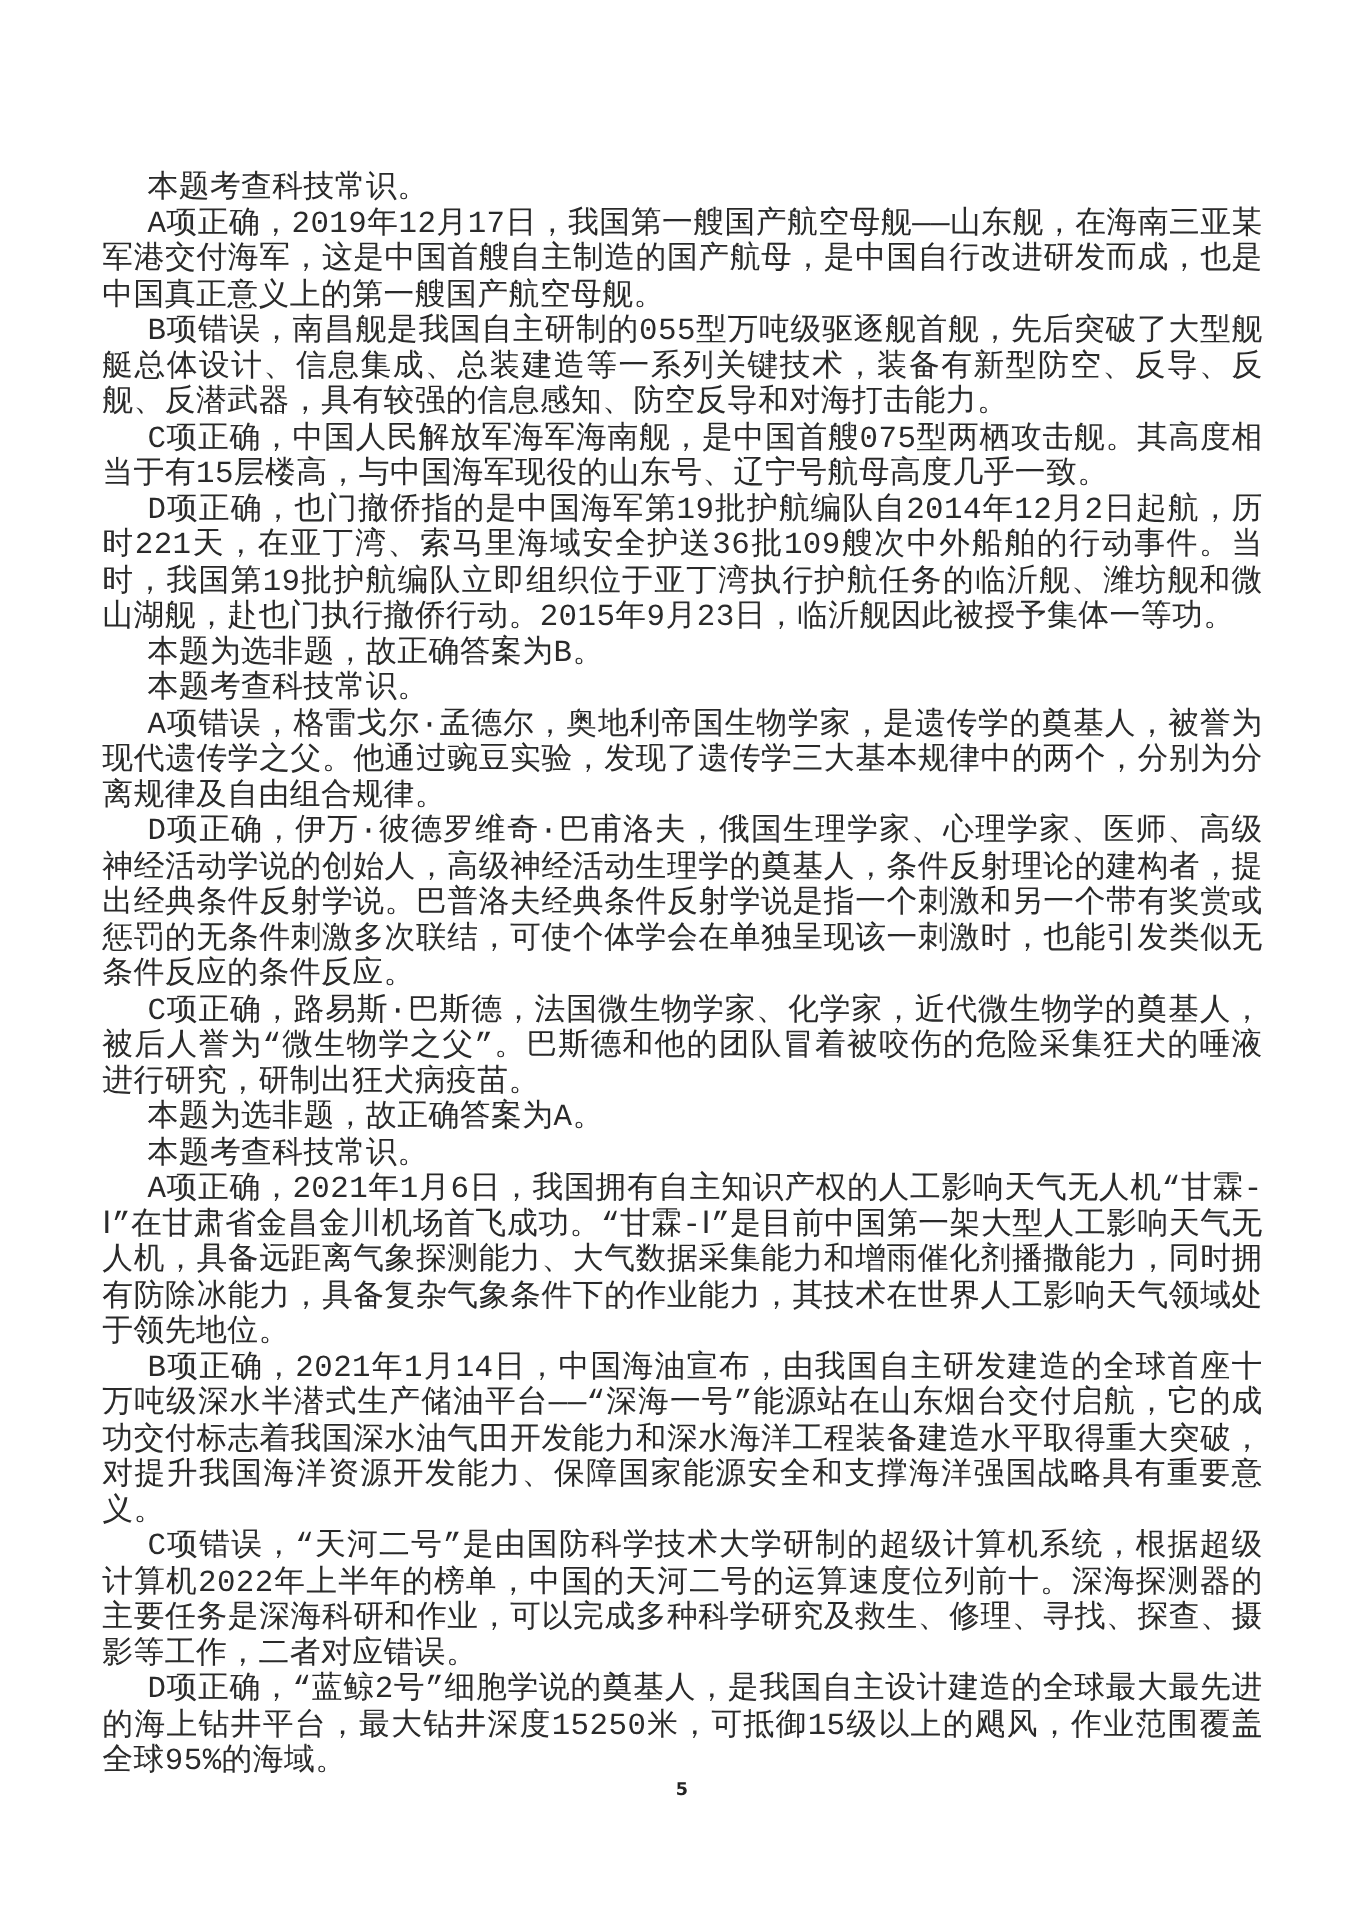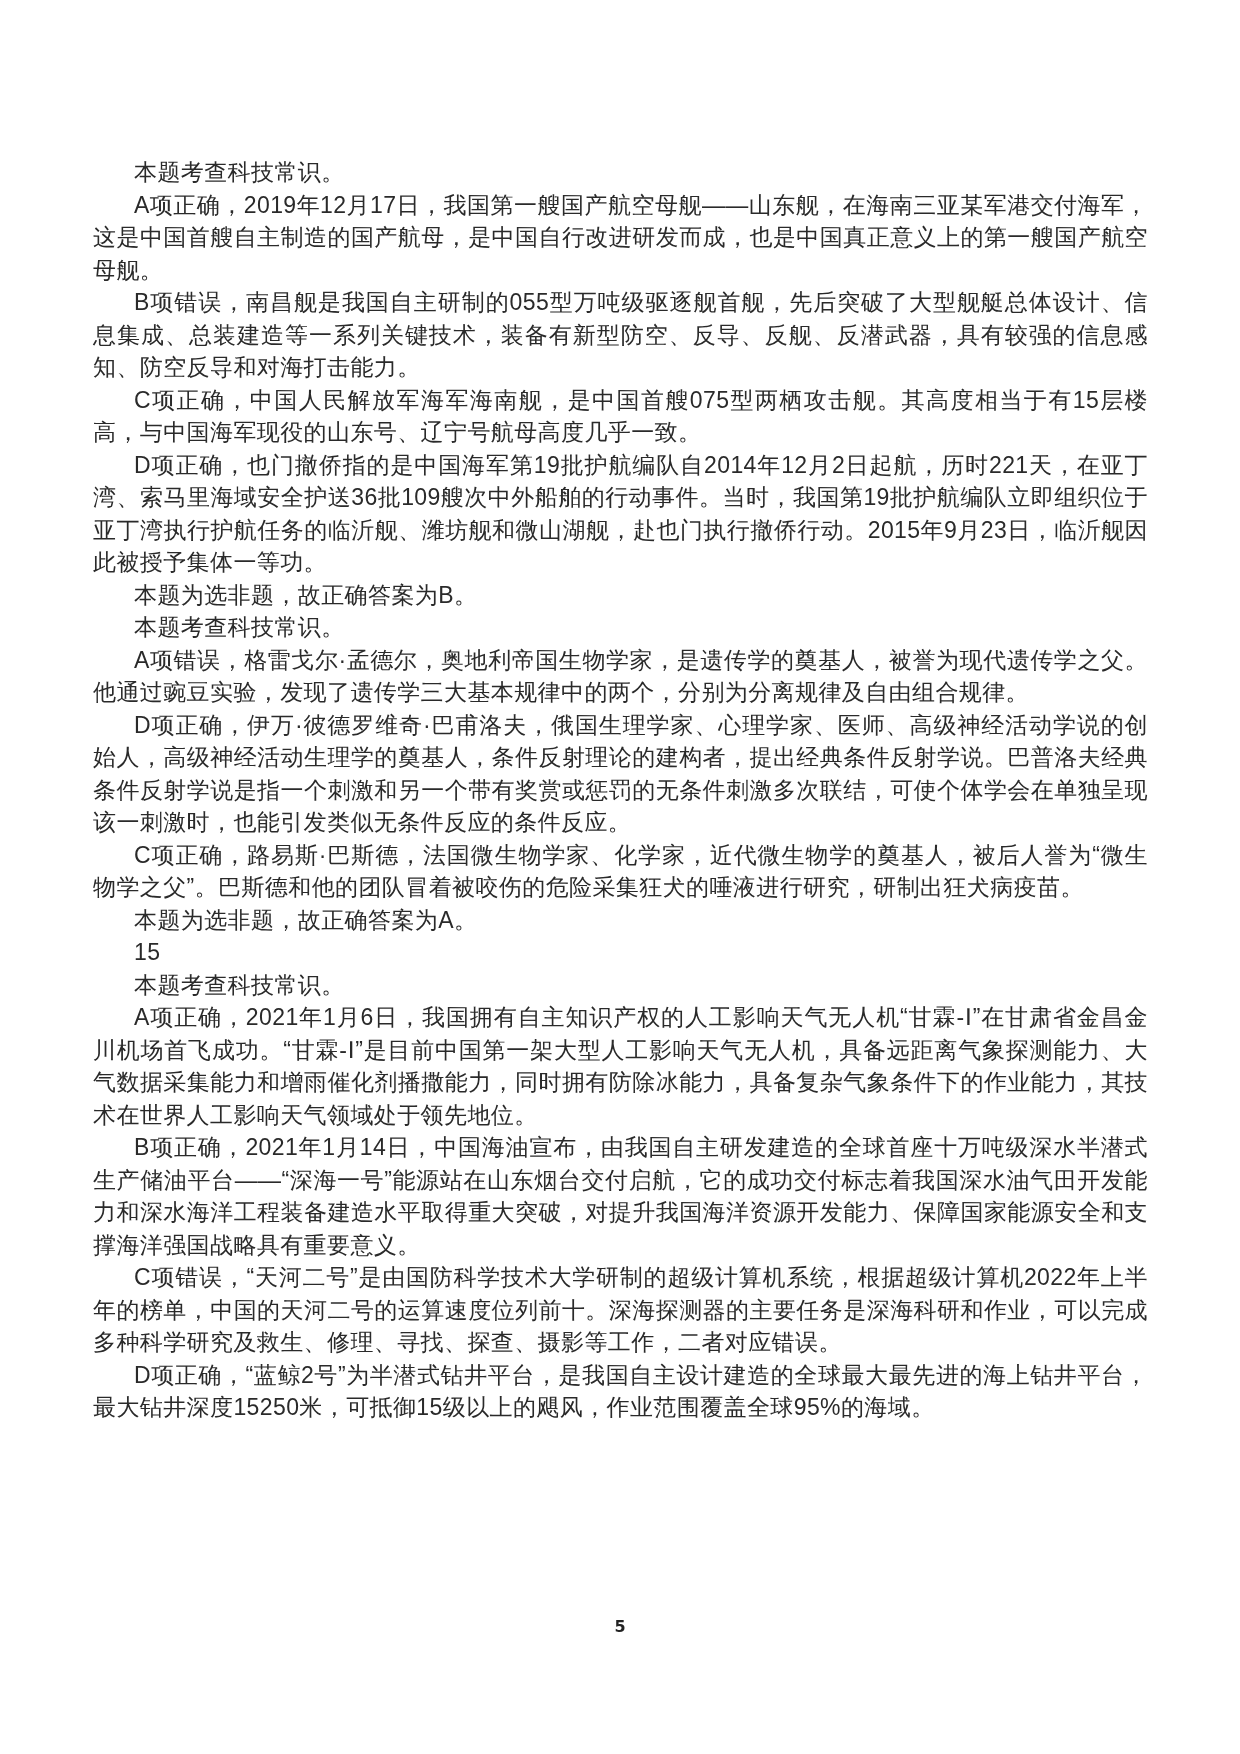--- a/index.html
+++ b/index.html
@@ -1,20 +1,20 @@
 <!DOCTYPE html>
 <html><head>
   <meta charset="utf-8">
   <style>
     html, body { margin: 0; padding: 0; background: #ffffff; }
     body { width: 1240px; height: 1754px; position: relative; overflow: hidden; }
     .page {
       position: absolute; left: 93px; top: 156px; width: 1055px;
-      font-family: Liberation Sans, sans-serif;
-      font-size: 23px; line-height: 32.5px; color: #2a2a2a;
+      font-family: Liberation Mono, monospace;
+      font-size: 28px; line-height: 32.5px; color: #2a2a2a;
       letter-spacing: 0.4px;
     }
     .para { margin: 0; text-indent: 41px; text-align: justify; }
     .qnum { margin: 0; text-indent: 41px; }
     .page-number {
       position: absolute; left: 0; width: 1240px; top: 1617px; text-align: center;
       font-family: "DejaVu Sans", "Liberation Sans", sans-serif;
       font-size: 16px; font-weight: bold; color: #222;
     }
   </style>
@@ -26,21 +26,20 @@
   <p class="para">A项正确，2019年12月17日，我国第一艘国产航空母舰——山东舰，在海南三亚某军港交付海军，这是中国首艘自主制造的国产航母，是中国自行改进研发而成，也是中国真正意义上的第一艘国产航空母舰。</p>
   <p class="para">B项错误，南昌舰是我国自主研制的055型万吨级驱逐舰首舰，先后突破了大型舰艇总体设计、信息集成、总装建造等一系列关键技术，装备有新型防空、反导、反舰、反潜武器，具有较强的信息感知、防空反导和对海打击能力。</p>
   <p class="para">C项正确，中国人民解放军海军海南舰，是中国首艘075型两栖攻击舰。其高度相当于有15层楼高，与中国海军现役的山东号、辽宁号航母高度几乎一致。</p>
   <p class="para">D项正确，也门撤侨指的是中国海军第19批护航编队自2014年12月2日起航，历时221天，在亚丁湾、索马里海域安全护送36批109艘次中外船舶的行动事件。当时，我国第19批护航编队立即组织位于亚丁湾执行护航任务的临沂舰、潍坊舰和微山湖舰，赴也门执行撤侨行动。2015年9月23日，临沂舰因此被授予集体一等功。</p>
   <p class="para">本题为选非题，故正确答案为B。</p>
   <p class="para">本题考查科技常识。</p>
   <p class="para">A项错误，格雷戈尔·孟德尔，奥地利帝国生物学家，是遗传学的奠基人，被誉为现代遗传学之父。他通过豌豆实验，发现了遗传学三大基本规律中的两个，分别为分离规律及自由组合规律。</p>
   <p class="para">D项正确，伊万·彼德罗维奇·巴甫洛夫，俄国生理学家、心理学家、医师、高级神经活动学说的创始人，高级神经活动生理学的奠基人，条件反射理论的建构者，提出经典条件反射学说。巴普洛夫经典条件反射学说是指一个刺激和另一个带有奖赏或惩罚的无条件刺激多次联结，可使个体学会在单独呈现该一刺激时，也能引发类似无条件反应的条件反应。</p>
   <p class="para">C项正确，路易斯·巴斯德，法国微生物学家、化学家，近代微生物学的奠基人，被后人誉为“微生物学之父”。巴斯德和他的团队冒着被咬伤的危险采集狂犬的唾液进行研究，研制出狂犬病疫苗。</p>
   <p class="para">本题为选非题，故正确答案为A。</p>
-  <p class="qnum">15</p>
   <p class="para">本题考查科技常识。</p>
   <p class="para">A项正确，2021年1月6日，我国拥有自主知识产权的人工影响天气无人机“甘霖-Ⅰ”在甘肃省金昌金川机场首飞成功。“甘霖-Ⅰ”是目前中国第一架大型人工影响天气无人机，具备远距离气象探测能力、大气数据采集能力和增雨催化剂播撒能力，同时拥有防除冰能力，具备复杂气象条件下的作业能力，其技术在世界人工影响天气领域处于领先地位。</p>
   <p class="para">B项正确，2021年1月14日，中国海油宣布，由我国自主研发建造的全球首座十万吨级深水半潜式生产储油平台——“深海一号”能源站在山东烟台交付启航，它的成功交付标志着我国深水油气田开发能力和深水海洋工程装备建造水平取得重大突破，对提升我国海洋资源开发能力、保障国家能源安全和支撑海洋强国战略具有重要意义。</p>
   <p class="para">C项错误，“天河二号”是由国防科学技术大学研制的超级计算机系统，根据超级计算机2022年上半年的榜单，中国的天河二号的运算速度位列前十。深海探测器的主要任务是深海科研和作业，可以完成多种科学研究及救生、修理、寻找、探查、摄影等工作，二者对应错误。</p>
-  <p class="para">D项正确，“蓝鲸2号”为半潜式钻井平台，是我国自主设计建造的全球最大最先进的海上钻井平台，最大钻井深度15250米，可抵御15级以上的飓风，作业范围覆盖全球95%的海域。</p>
+  <p class="para">D项正确，“蓝鲸2号”细胞学说的奠基人，是我国自主设计建造的全球最大最先进的海上钻井平台，最大钻井深度15250米，可抵御15级以上的飓风，作业范围覆盖全球95%的海域。</p>
 </div>
 
 <div class="page-number">5</div>
 
 </body></html>

